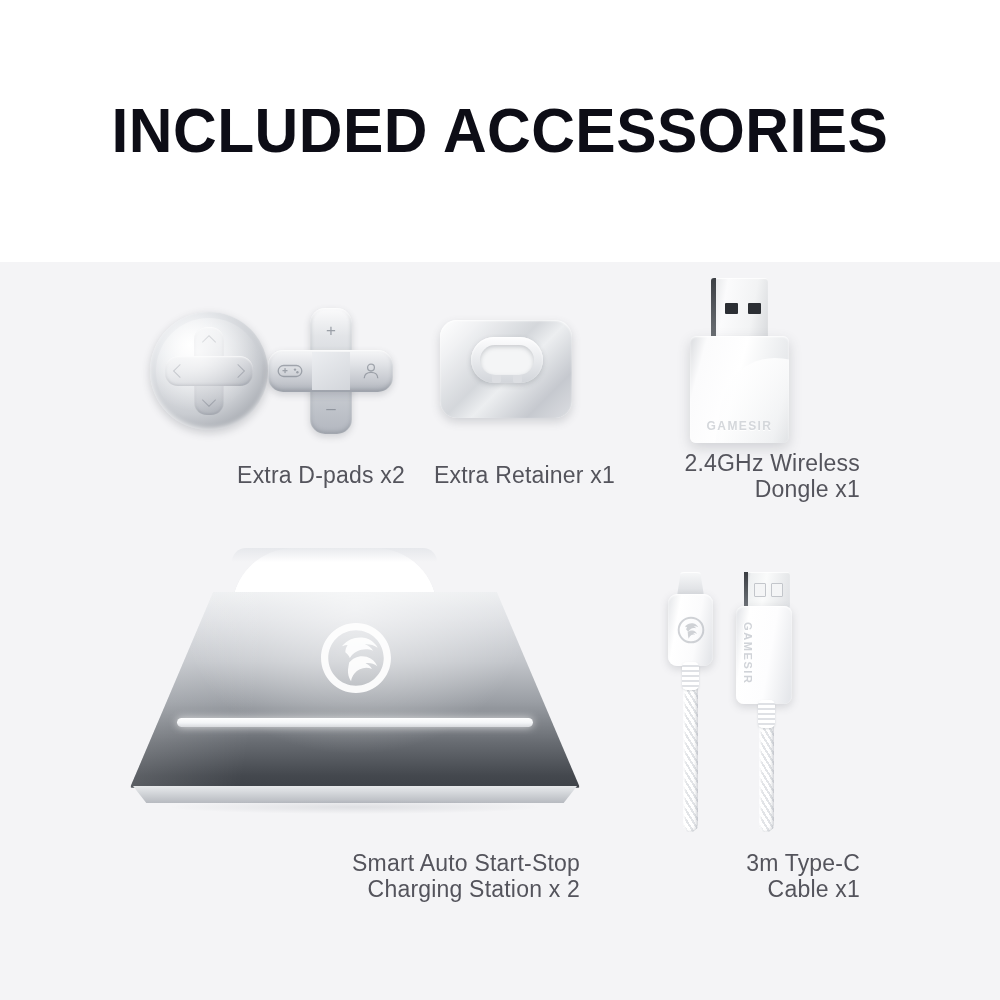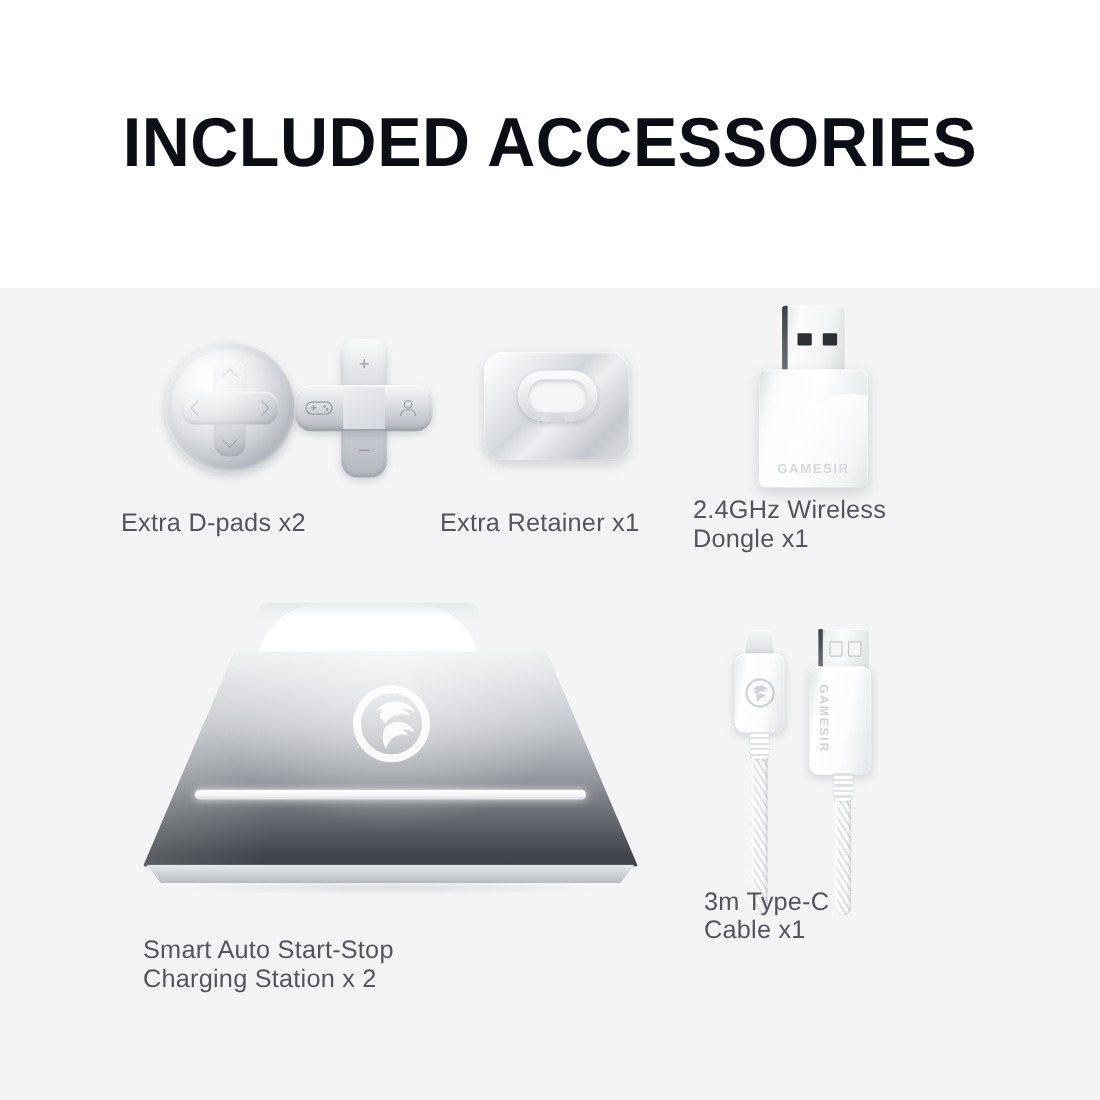--- a/index.html
+++ b/index.html
@@ -52,21 +52,21 @@
     font-size: 33px;
     line-height: 44px;
     font-weight: 400;
     color: #26262e;
     letter-spacing: 0.2px;
   }
 
   
   .caption {
     position: absolute;
-    text-align: left;
+    text-align: right;
     font-family: "Liberation Sans", sans-serif;
     font-size: 23px;
     line-height: 26px;
     color: #54545c;
     letter-spacing: 0.2px;
     white-space: pre-line;
   }
 
   .item { position: absolute; }
 
@@ -418,21 +418,21 @@
     width: 66px;
     transform: rotate(90deg);
     transform-origin: 0 0;
     font-family: "Liberation Sans", sans-serif;
     font-size: 11px;
     font-weight: 700;
     letter-spacing: 1.6px;
     color: rgba(205,209,214,0.95);
     text-shadow: 0 1px 0 rgba(255,255,255,0.9);
   }
-  #cable-caption { left: 640px; top: 806px; width: 220px; }
+  #cable-caption { left: 640px; top: 850px; width: 220px; }
 </style>
 </head>
 <body>
 
 <div id="page">
 
   <div class="header-band"></div>
   <div class="title">INCLUDED ACCESSORIES</div>
 
   <div class="item" id="dpads-item">

